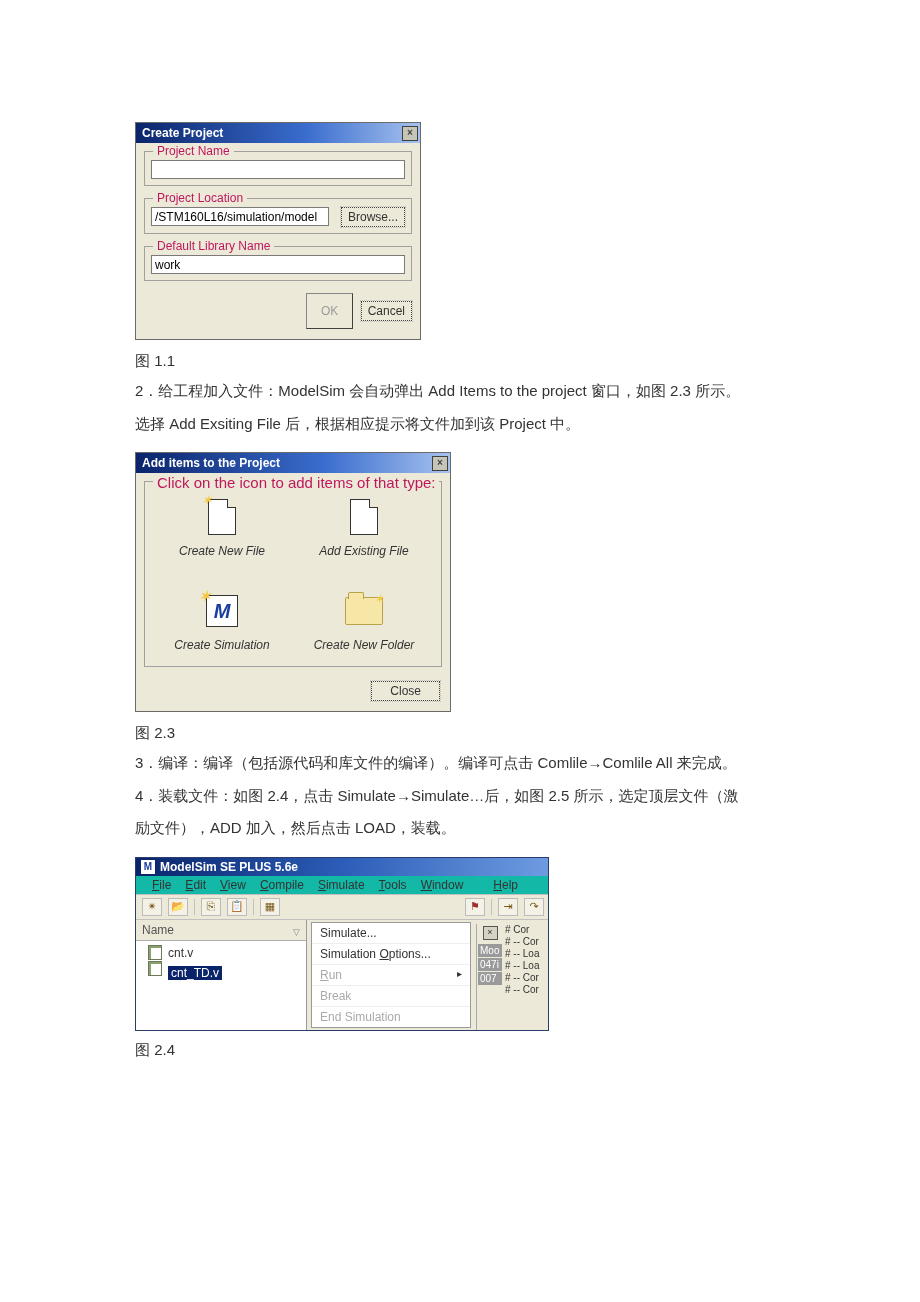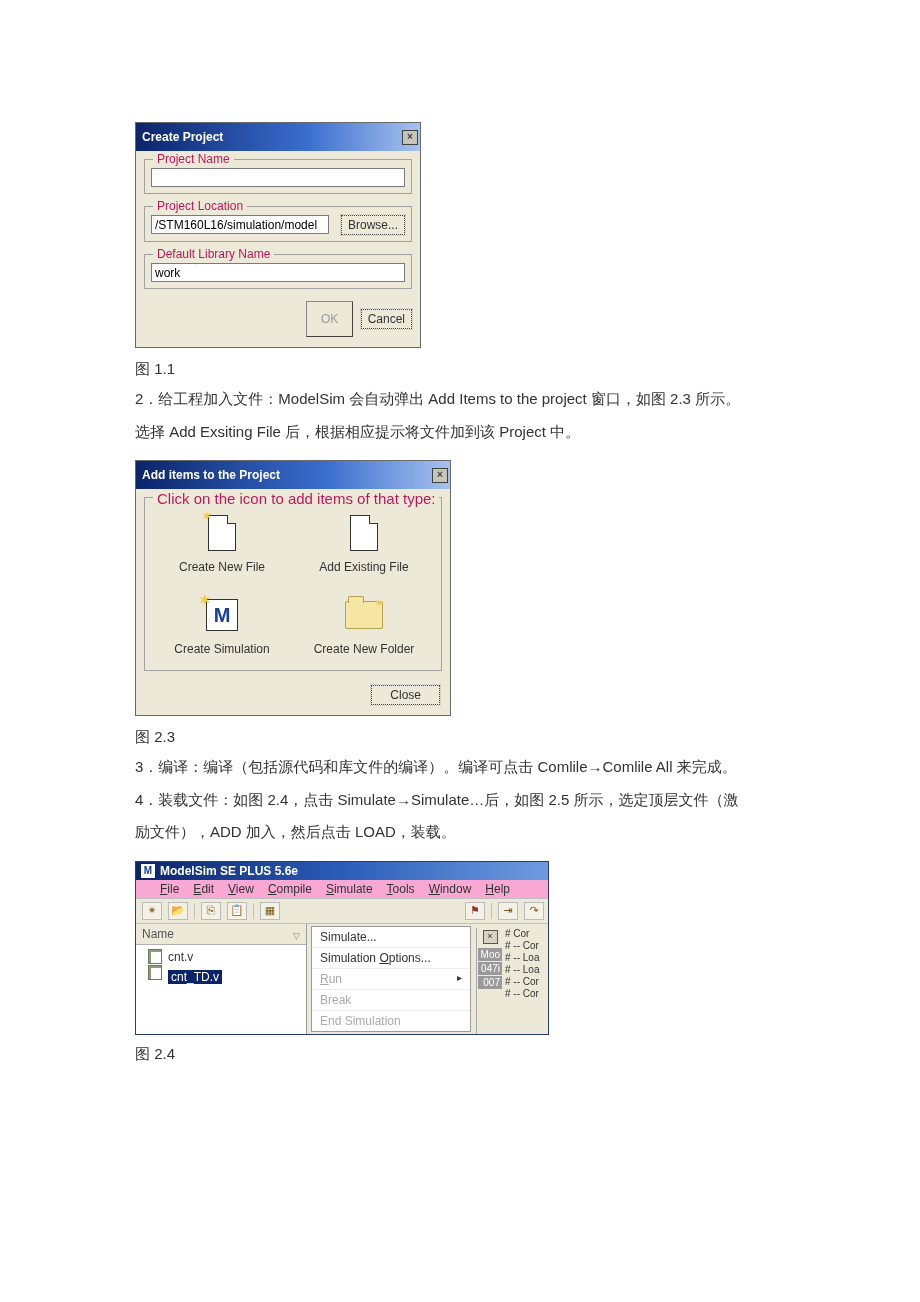--- a/index.html
+++ b/index.html
@@ -21,21 +21,21 @@
   .para2 { line-height: 1.9; margin: 2px 0 14px 0; }
 
   
   .dlg1 {
     width: 284px;
     border: 1px solid #6a6a6a;
     background: #ece9d8;
     margin-bottom: 12px;
   }
   .titlebar {
-    height: 28px;
+    height: 20px;
     background: linear-gradient(to right, #0a246a 0%, #3a6dce 60%, #a6c2ee 100%);
     color: #fff;
     font-weight: bold;
     font-size: 12px;
     display: flex;
     align-items: center;
     justify-content: space-between;
     padding: 0 2px 0 6px;
   }
   .titlebar-close {
@@ -98,22 +98,23 @@
   .dlg2 {
     width: 314px;
     border: 1px solid #6a6a6a;
     background: #ece9d8;
     margin-bottom: 12px;
   }
   .dlg2 .fs { margin: 8px; padding: 6px 6px 14px 6px; }
   .grid2 {
     display: grid;
     grid-template-columns: 1fr 1fr;
-    row-gap: 18px;
+    row-gap: 30px;
     margin-top: 6px;
+    font-style: italic;
   }
   .item-cell { text-align: center; font-size: 12px; }
   .icon-box { height: 46px; display: flex; align-items: center; justify-content: center; }
   .icon-label { margin-top: 4px; }
   .dlg2-actions { text-align: right; padding: 6px 10px 10px 10px; }
 
   
   .file-icon {
     width: 26px; height: 34px; background: #fff; border: 1px solid #333;
     position: relative;
@@ -164,21 +165,21 @@
     background: linear-gradient(to right, #0a246a 0%, #2b5db8 50%, #6e9be0 100%);
     color: #fff; font-weight: bold; font-size: 12px;
     display: flex; align-items: center; padding-left: 4px;
   }
   .ms-logo {
     width: 14px; height: 14px; background: #fff; color: #1a3ea0;
     font-size: 10px; font-weight: bold; text-align: center; line-height: 14px;
     margin-right: 4px; border: 1px solid #0a246a;
   }
   .menubar {
-    display: flex; background: #f9a8d4; padding: 2px 24px; border-bottom: 1px solid #c0c0c0;
+    display: flex; background: #14b8a6; padding: 2px 16px; border-bottom: 1px solid #c0c0c0;
   }
   .menubar > div { margin-right: 14px; color: #333; }
   .menubar > div .ul { text-decoration: underline; }
   .toolbar {
     display: flex; align-items: center; padding: 3px 6px;
     border-bottom: 1px solid #c0c0c0; gap: 6px;
   }
   .tb-icon {
     width: 18px; height: 16px; border: 1px solid #bbb; background: #f4f2e6;
     display: inline-flex; align-items: center; justify-content: center;
@@ -224,21 +225,21 @@
   .right-box1 {
     width: 26px; border-left: 1px solid #aaa; font-size: 10px;
     background: #ece9d8;
   }
   .right-box1 .closebtn {
     width: 13px; height: 12px; border: 1px solid #555; background: #d6d3c4;
     font-size: 9px; line-height: 10px; text-align: center; margin: 2px auto 4px auto;
   }
   .right-box1 .tag {
     background: #9a9a9a; color: #fff; font-size: 10px; padding: 1px 2px;
-    margin: 0 1px 1px 1px; text-align: right;
+    margin: 0 1px 1px 1px; text-align: left;
   }
   .right-box2 {
     flex: 1; font-size: 10px; color: #333; padding-left: 2px;
     line-height: 12px;
   }
   .right-tb {
     display: flex; gap: 6px; align-items: center; padding: 3px 4px;
     border-bottom: 1px solid #c0c0c0;
   }
   .right-tb .tb-icon.red { color: #a03030; }

